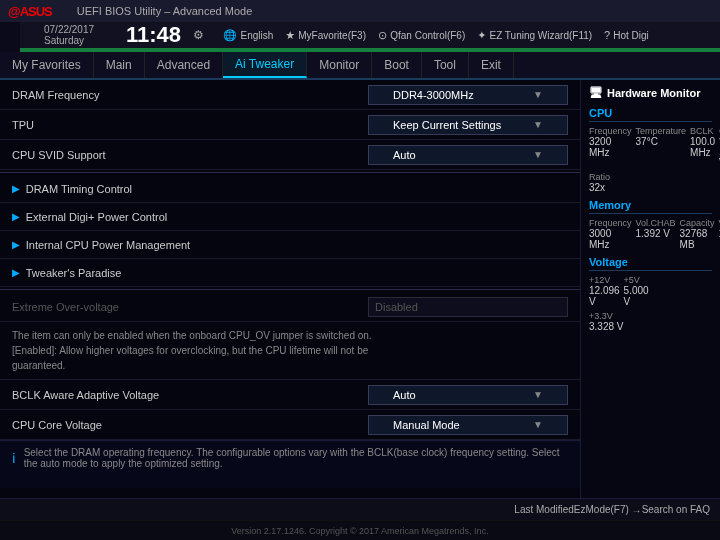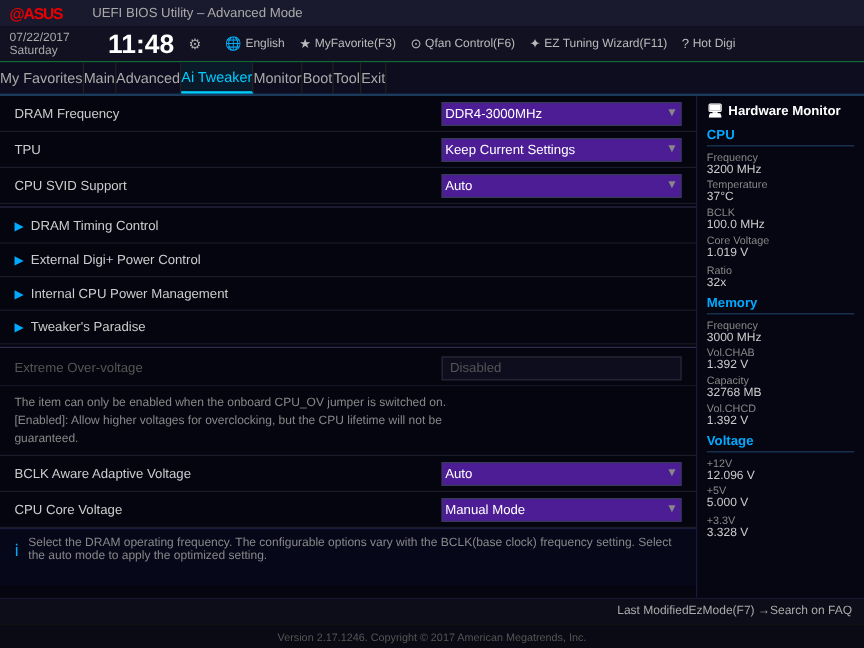--- a/index.html
+++ b/index.html
@@ -33,23 +33,24 @@
       color: #aaa;
       font-size: 11px;
     }
 
     
     .second-bar {
       background: #111122;
       height: 30px;
       display: flex;
       align-items: center;
-      padding: 0 8px;
+      padding: 0 24px;
       gap: 12px;
-      border-bottom: 1px solid #15803d;
+      border-bottom: 4px solid #15803d;
+      margin-left: 20px;
     }
     .datetime {
       color: #aaa;
       font-size: 10px;
     }
     .clock {
       font-size: 22px;
       color: #fff;
       font-weight: bold;
     }
@@ -72,21 +73,21 @@
 
     
     .nav-menu {
       background: #0d0d1f;
       height: 28px;
       display: flex;
       align-items: stretch;
       border-bottom: 2px solid #1a3a5c;
     }
     .nav-item {
-      padding: 0 0;
+      padding: 0 12px;
       display: flex;
       align-items: center;
       color: #aaa;
       font-size: 12px;
       cursor: pointer;
       border-right: 1px solid #222;
     }
     .nav-item.active {
       color: #00ccff;
       border-bottom: 2px solid #00ccff;
@@ -117,25 +118,25 @@
     }
     .setting-label {
       flex: 1;
       color: #cccccc;
       font-size: 11px;
     }
     .setting-control {
       width: 200px;
     }
     .dropdown {
-      background: #4c1d95;
+      background: #0f172a;
       border: 1px solid #3a3a5a;
       color: #fff;
       font-size: 11px;
-      padding: 3px 2px;
+      padding: 3px 24px;
       width: 100%;
       cursor: pointer;
       display: flex;
       align-items: center;
       justify-content: space-between;
     }
     .dropdown-arrow { color: #888; font-size: 10px; }
 
     
     .expand-row {
@@ -197,21 +198,21 @@
     .hw-section-title {
       color: #00aaff;
       font-size: 11px;
       font-weight: bold;
       margin: 6px 0 4px 0;
       border-bottom: 1px solid #1a3a5c;
       padding-bottom: 2px;
     }
     .hw-grid {
       display: grid;
-      grid-template-columns: 1fr;
+      grid-template-columns: 1fr 1fr 1fr 1fr;
       gap: 2px 4px;
       margin-bottom: 4px;
     }
     .hw-label {
       color: #888;
       font-size: 9px;
     }
     .hw-value {
       color: #ccc;
       font-size: 10px;

